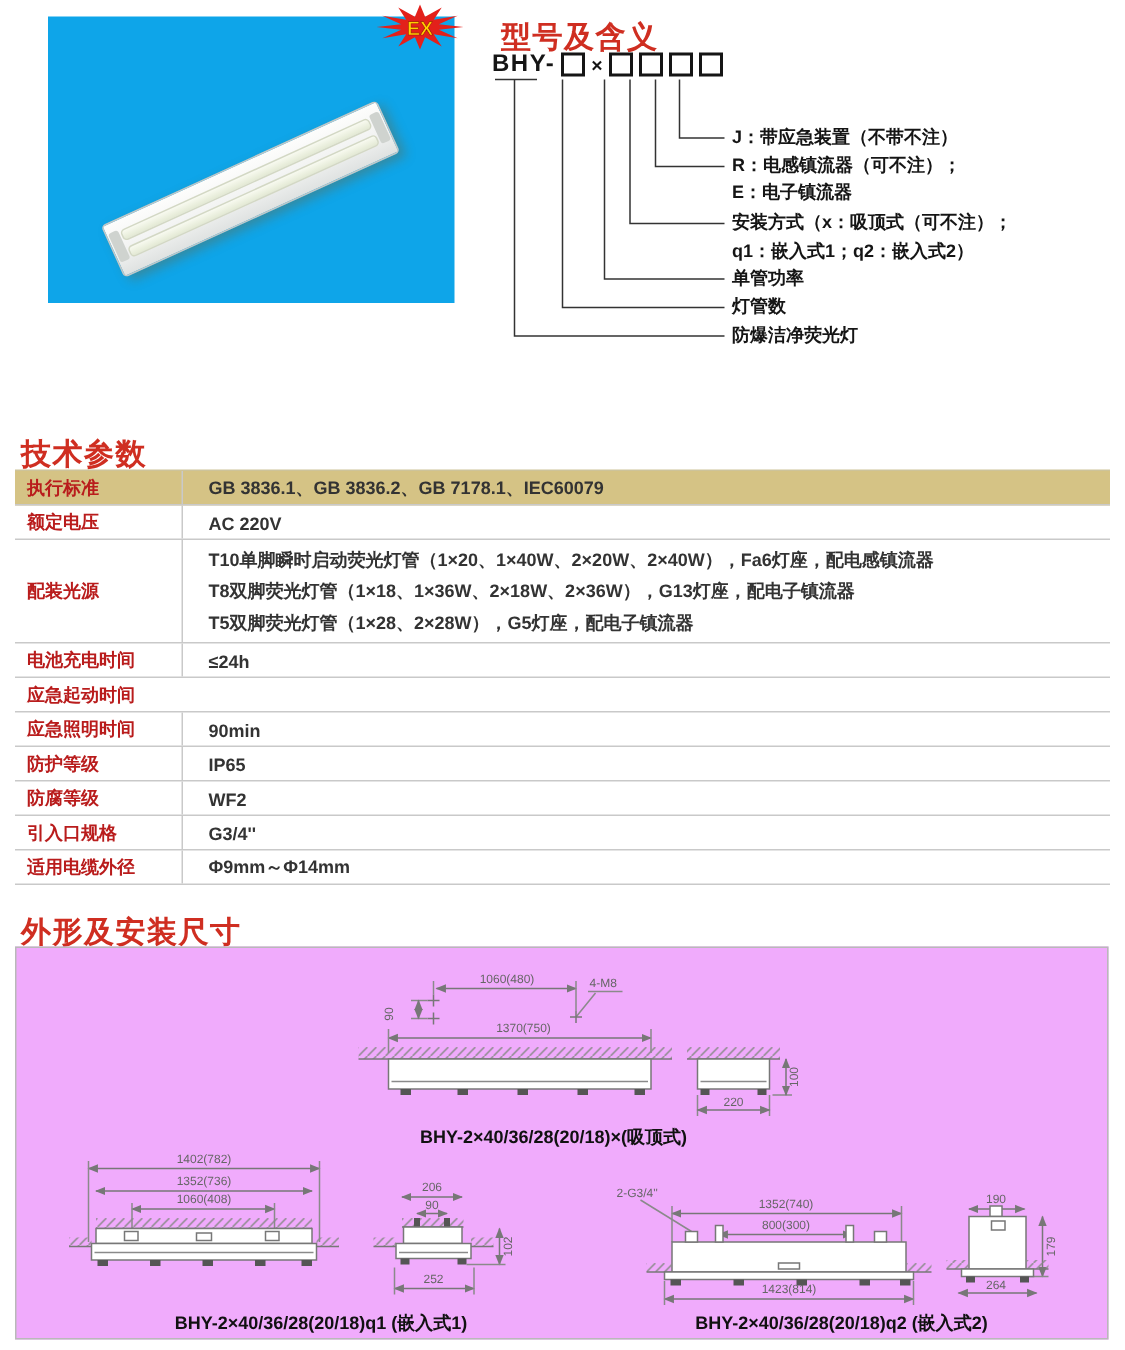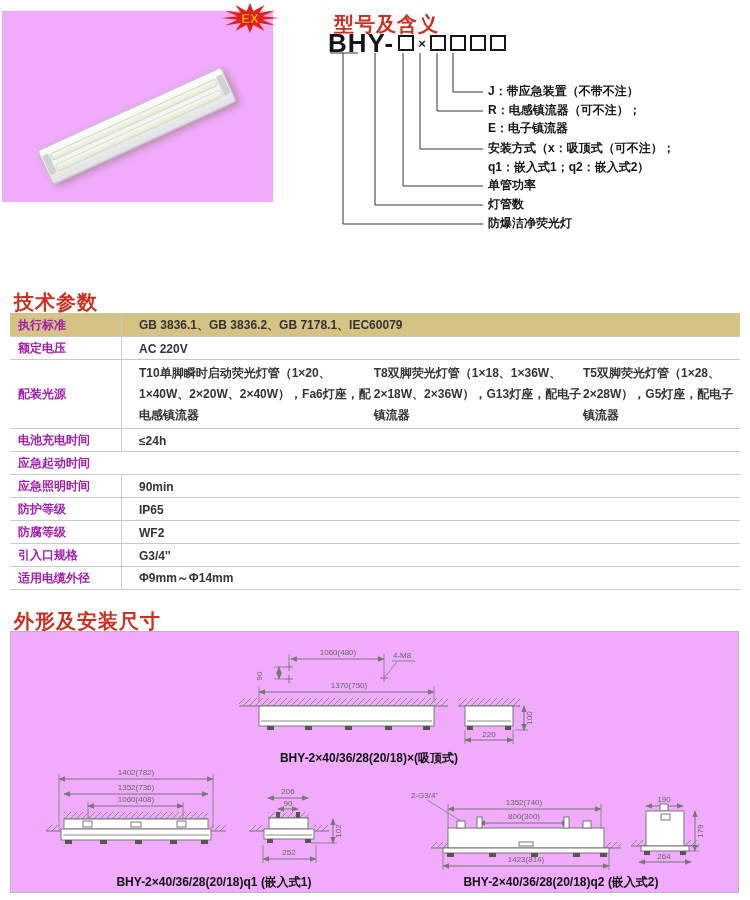--- a/index.html
+++ b/index.html
@@ -5,22 +5,22 @@
   html,body{margin:0;padding:0;}
   body{
     width:750px;height:900px;position:relative;overflow:hidden;
     background:#ffffff;
     font-family:"Liberation Sans","DejaVu Sans",sans-serif;
     color:#222;
   }
   .abs{position:absolute;}
   
   .photo{
-    left:2px;top:11px;width:271px;height:191px;
-    background:#f0abfc;
+    left:32px;top:11px;width:271px;height:191px;
+    background:#0ea5e9;
   }
   .fixture{
     position:absolute;left:34px;top:96px;width:200px;height:36px;
     transform:rotate(-24.5deg);
     background:linear-gradient(180deg,#fdfdfc 0%,#f2f3f2 55%,#dfe2e1 100%);
     border:1px solid #c4c8c6;border-radius:3px;
     box-shadow:3px 4px 7px rgba(110,100,55,.4);
   }
   .fixture .tube{
     position:absolute;left:9px;right:9px;height:6px;border-radius:3px;
@@ -34,44 +34,44 @@
   .exlogo{position:absolute;left:218px;top:-10px;width:60px;height:34px;}
   
   .red-title{
     margin:4px;font-size:20px;font-weight:bold;color:#cf2e21;
     white-space:nowrap;letter-spacing:1px;text-align:right;
   }
   
   .model-code{
     left:328px;top:33px;display:flex;align-items:center;gap:4px;height:20px;
   }
-  .code-prefix{font-size:26px;font-weight:bold;color:#151515;letter-spacing:1px;}
+  .code-prefix{font-size:16px;font-weight:bold;color:#151515;letter-spacing:1px;}
   .mbox{display:inline-block;width:12px;height:12px;border:2px solid #151515;background:#fff;}
   .mult{font-size:13px;font-weight:bold;color:#151515;}
   .model-lines{left:0;top:0;width:750px;height:235px;pointer-events:none;}
   .mlabel{
     position:absolute;left:488px;font-size:12px;font-weight:bold;color:#151515;
     white-space:nowrap;line-height:14px;
   }
   
   .tech-table{
     left:10px;top:313px;width:730px;
     border-top:1px solid #cdc39a;font-size:12px;
   }
   .trow{display:flex;border-bottom:1px solid #c9c9c9;min-height:21px;align-items:stretch;}
   .trow.tan{background:#d5c385;}
   .tlabel{
     width:103px;flex:0 0 103px;padding:3px 0 2px 8px;
-    font-weight:bold;color:#a21caf;display:flex;align-items:center;
+    font-weight:bold;color:#b91c1c;display:flex;align-items:center;
   }
   .tvalue{
     flex:1;border-left:1px solid #c9c9c9;padding:3px 0 2px 17px;
     color:#333;font-weight:600;display:flex;align-items:center;
   }
-  .tvalue.multi{flex-direction:row;align-items:flex-start;justify-content:center;}
+  .tvalue.multi{flex-direction:column;align-items:flex-start;justify-content:center;}
   .tvalue.multi div{line-height:21px;}
   
   .dims-panel{
     left:10px;top:631px;width:727px;height:260px;
     border:1px solid #b9b9b9;background:#f0abfc;
   }
   .dims-panel svg{position:absolute;left:0;top:0;}
   .dwg-cap{
     position:absolute;transform:translateX(-50%);
     font-size:12px;font-weight:bold;color:#111;white-space:nowrap;

